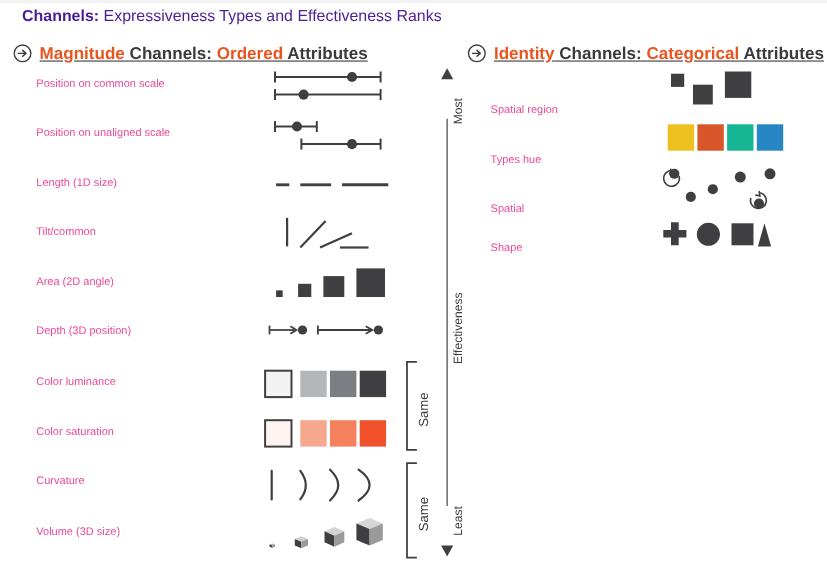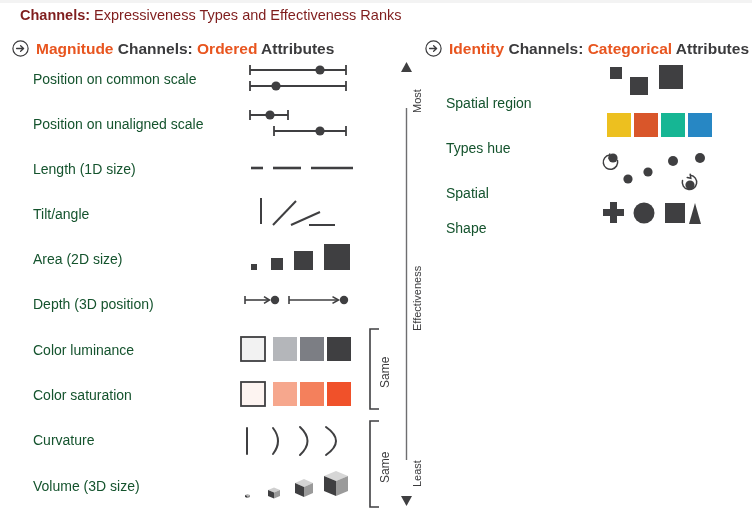--- a/index.html
+++ b/index.html
@@ -9,37 +9,37 @@
     background: #ffffff;
     font-family: "Liberation Sans", sans-serif;
     color: #3b3b3d;
     position: relative;
     overflow: hidden;
   }
   .topbar { position:absolute; top:0; left:0; width:752px; height:3px; background:#f3f3f3; }
 
   .page-title {
     position:absolute; left:20px; top:7px;
-    font-size:14.5px; color:#7f1d1d; white-space:nowrap;
+    font-size:14.5px; color:#4c1d95; white-space:nowrap;
   }
   .page-title .b { font-weight:bold; }
 
   
-  .sec-head { position:absolute; font-size:15.5px; white-space:nowrap; }
+  .sec-head { position:absolute; font-size:15.5px; white-space:nowrap;text-decoration:underline; }
   .sec-head.left  { left:12px; top:40px; }
   .sec-head.right { left:425px; top:40px; }
   .arrow-icon {
     display:inline-block; vertical-align:-3px; margin-right:7px;
   }
   .sec-head .orange { color:#e8551f; font-weight:bold; }
   .sec-head .dark   { color:#3b3b3d; font-weight:bold; }
 
   
   .row-label {
-    position:absolute; left:33px; font-size:14px; color:#14532d;
+    position:absolute; left:33px; font-size:10px; color:#ec4899;
     white-space:nowrap;
     text-align:right;
   }
   .row-label.r { left:446px;margin-top:24px; }
 
   
   .glyph { position:absolute; }
 
   svg { display:block; overflow:visible; }
 
@@ -77,22 +77,22 @@
     <svg width="17" height="17" viewBox="0 0 17 17">
       <circle cx="8.5" cy="8.5" r="7.6" fill="none" stroke="#3b3b3d" stroke-width="1.2"></circle>
       <path d="M4.6 8.5 H11.2 M8.6 5.8 L11.6 8.5 L8.6 11.2" fill="none" stroke="#3b3b3d" stroke-width="1.3" stroke-linecap="round" stroke-linejoin="round"></path>
     </svg>
   </span><span class="orange">Identity</span><span class="dark"> Channels: </span><span class="orange">Categorical</span><span class="dark"> Attributes</span>
 </div>
 
 <div class="row-label" style="top:71px">Position on common scale</div>
 <div class="row-label" style="top:116px">Position on unaligned scale</div>
 <div class="row-label" style="top:161px">Length (1D size)</div>
-<div class="row-label" style="top:206px">Tilt/angle</div>
-<div class="row-label" style="top:251px">Area (2D size)</div>
+<div class="row-label" style="top:206px">Tilt/common</div>
+<div class="row-label" style="top:251px">Area (2D angle)</div>
 <div class="row-label" style="top:296px">Depth (3D position)</div>
 <div class="row-label" style="top:342px">Color luminance</div>
 <div class="row-label" style="top:387px">Color saturation</div>
 <div class="row-label" style="top:432px">Curvature</div>
 <div class="row-label" style="top:478px">Volume (3D size)</div>
 
 <div class="row-label r" style="top:71px">Spatial region</div>
 <div class="row-label r" style="top:116px">Types hue</div>
 <div class="row-label r" style="top:161px">Spatial</div>
 <div class="row-label r" style="top:196px">Shape</div>

